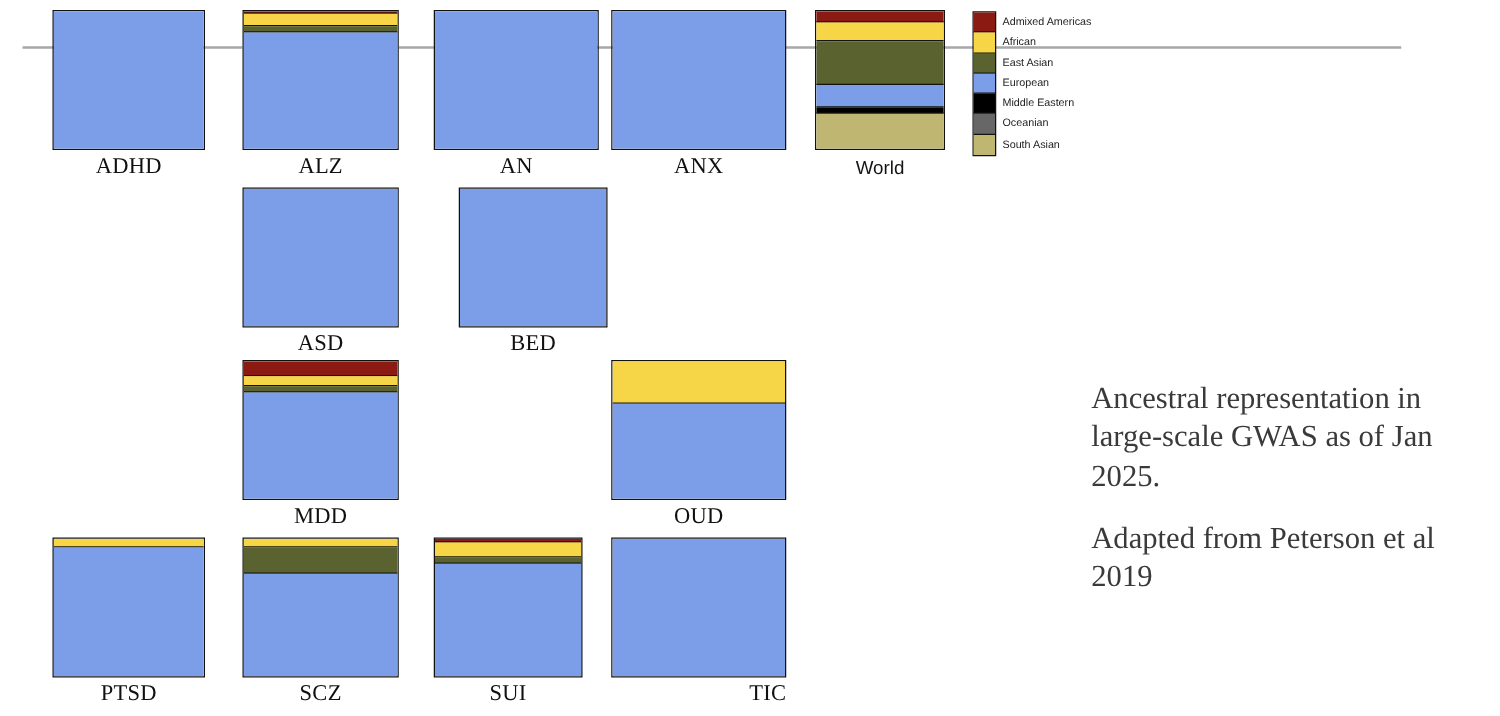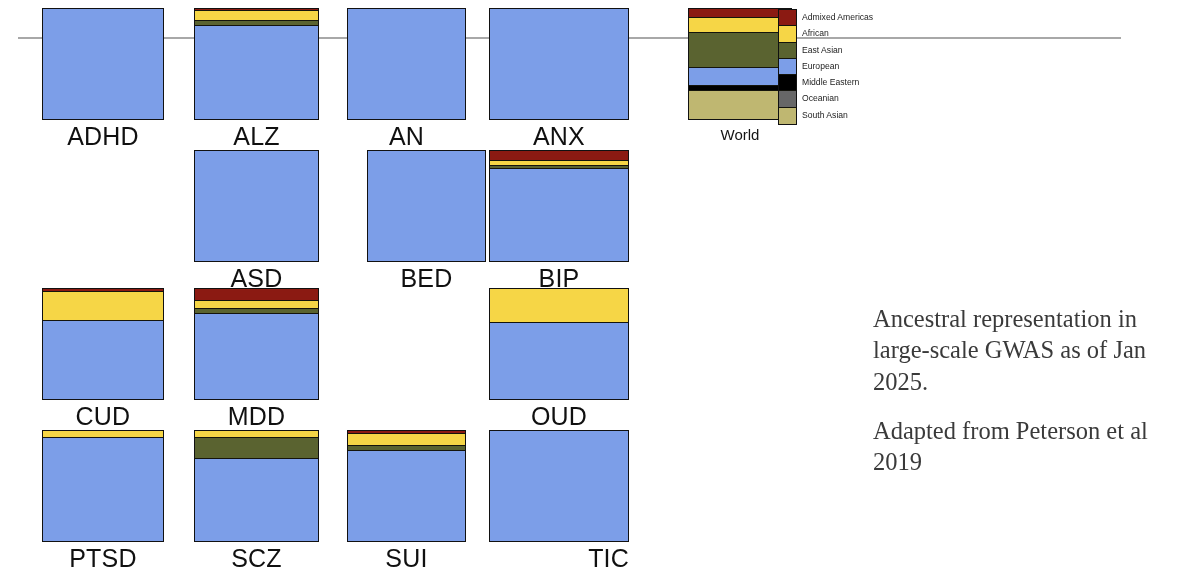--- a/index.html
+++ b/index.html
@@ -62,30 +62,30 @@
     box-sizing: border-box;
     border-bottom: 1.1px solid #14140c;
   }
   .seg:last-child { border-bottom: none; }
 
   .bar-label {
     position: absolute;
     left: 0;
     width: 100%;
     text-align: center;
-    font-size: 25px;
+    font-size: 18px;
     color: #101010;
-    font-family: Liberation Sans, sans-serif;
+    font-family: Liberation Serif, serif;
     letter-spacing: 0.2px;
   }
 
   
   .world-wrap {
     position: absolute;
-    left: 688px;
+    left: 652px;
     top: 8px;
     width: 104px;
     height: 84px;
   }
   .world-stack {
     position: absolute;
     left: 0; top: 0;
     width: 104px;
     height: 112px;
     box-sizing: border-box;
@@ -176,21 +176,21 @@
       </div>
       <div class="bar-cell" style="left: 194px; top: 8px; width: 125px; height: 146px;">
         <div class="bar-stack" style="height: 112px;">
           <div class="seg" style="flex: 0 0 1.5%; background: rgb(139, 26, 18);"></div>
           <div class="seg" style="flex: 0 0 9%; background: rgb(246, 214, 70);"></div>
           <div class="seg" style="flex: 0 0 5%; background: rgb(90, 99, 48);"></div>
           <div class="seg" style="flex: 0 0 84.5%; background: rgb(124, 158, 232);"></div>
         </div>
         <div class="bar-label" style="top: 114px;">ALZ</div>
       </div>
-      <div class="bar-cell" style="left: 347px; top: 8px; width: 119px; height: 146px;">
+      <div class="bar-cell" style="left: 347px; top: 8px; width: 132px; height: 146px;">
         <div class="bar-stack" style="height: 112px;">
           <div class="seg" style="flex: 0 0 100%; background: rgb(124, 158, 232);"></div>
         </div>
         <div class="bar-label" style="top: 114px;">AN</div>
       </div>
       <div class="bar-cell" style="left: 489px; top: 8px; width: 140px; height: 146px;">
         <div class="bar-stack" style="height: 112px;">
           <div class="seg" style="flex: 0 0 100%; background: rgb(124, 158, 232);"></div>
         </div>
         <div class="bar-label" style="top: 114px;">ANX</div>
@@ -199,37 +199,20 @@
         <div class="bar-stack" style="height: 112px;">
           <div class="seg" style="flex: 0 0 100%; background: rgb(124, 158, 232);"></div>
         </div>
         <div class="bar-label" style="top: 114px;">ASD</div>
       </div>
       <div class="bar-cell" style="left: 347px; top: 150px; width: 119px; height: 146px; margin-left: 20px;">
         <div class="bar-stack" style="height: 112px;">
           <div class="seg" style="flex: 0 0 100%; background: rgb(124, 158, 232);"></div>
         </div>
         <div class="bar-label" style="top: 114px;">BED</div>
-      </div>
-      <div class="bar-cell" style="left: 489px; top: 150px; width: 140px; height: 146px;">
-        <div class="bar-stack" style="height: 112px;">
-          <div class="seg" style="flex: 0 0 9.5%; background: rgb(139, 26, 18);"></div>
-          <div class="seg" style="flex: 0 0 4%; background: rgb(246, 214, 70);"></div>
-          <div class="seg" style="flex: 0 0 3%; background: rgb(90, 99, 48);"></div>
-          <div class="seg" style="flex: 0 0 83.5%; background: rgb(124, 158, 232);"></div>
-        </div>
-        <div class="bar-label" style="top: 114px;">BIP</div>
-      </div>
-      <div class="bar-cell" style="left: 42px; top: 288px; width: 122px; height: 146px;">
-        <div class="bar-stack" style="height: 112px;">
-          <div class="seg" style="flex: 0 0 3%; background: rgb(139, 26, 18);"></div>
-          <div class="seg" style="flex: 0 0 26%; background: rgb(246, 214, 70);"></div>
-          <div class="seg" style="flex: 0 0 71%; background: rgb(124, 158, 232);"></div>
-        </div>
-        <div class="bar-label" style="top: 114px;">CUD</div>
       </div>
       <div class="bar-cell" style="left: 194px; top: 288px; width: 125px; height: 146px;">
         <div class="bar-stack" style="height: 112px;">
           <div class="seg" style="flex: 0 0 10.5%; background: rgb(139, 26, 18);"></div>
           <div class="seg" style="flex: 0 0 8%; background: rgb(246, 214, 70);"></div>
           <div class="seg" style="flex: 0 0 4%; background: rgb(90, 99, 48);"></div>
           <div class="seg" style="flex: 0 0 77.5%; background: rgb(124, 158, 232);"></div>
         </div>
         <div class="bar-label" style="top: 114px;">MDD</div>
       </div>

